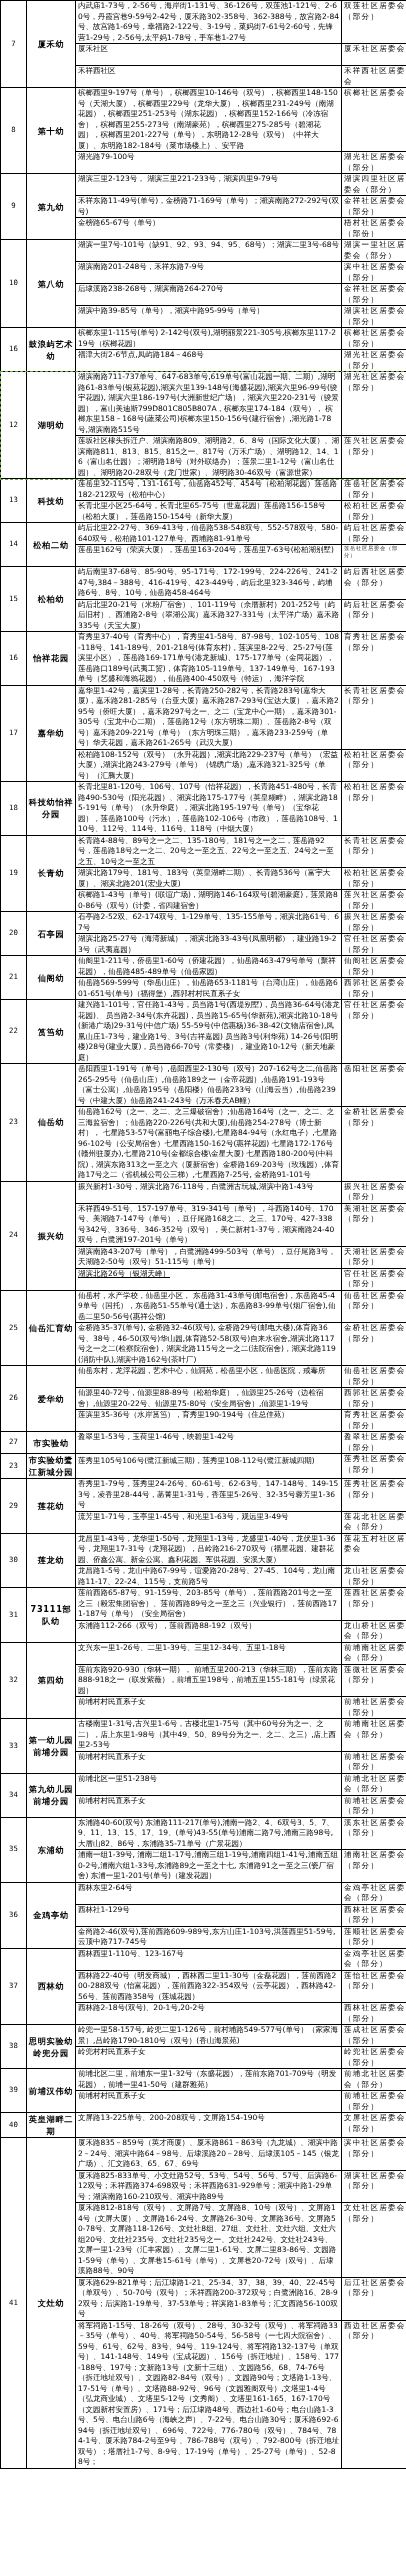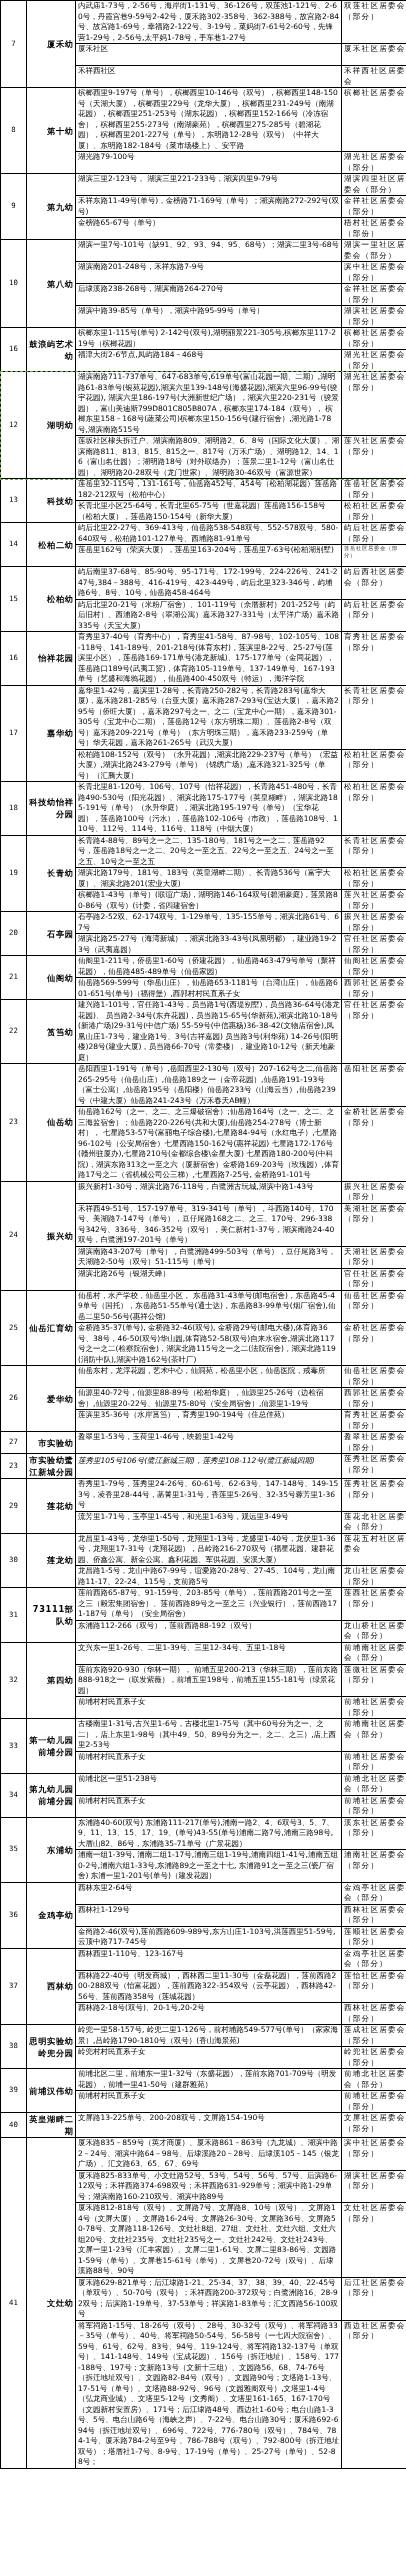--- a/index.html
+++ b/index.html
@@ -23,21 +23,21 @@
     overflow-wrap: anywhere;
   }
   td.no {
     text-align: center;
     vertical-align: middle;
     font-family: "DejaVu Sans Mono", "Liberation Mono", monospace;
     font-size: 7.3px;
     padding: 0;
   }
   td.name {
-    text-align: right;
+    text-align: center;
     vertical-align: middle;
     font-weight: bold;
     font-size: 8.2px;
     line-height: 12px;
     padding: 0 1.3px;
     letter-spacing: 0.7px;
   }
   td.addr { min-height: 21px; }
   td.comm { letter-spacing: 1.3px; }
   tr.group-start td { border-top: 1.3px solid #000; }
@@ -346,32 +346,32 @@
       <tr class="group-start">
         <td class="no" rowspan="4">24</td>
         <td class="name" rowspan="4">振兴幼</td>
         <td class="addr">
           <span class="cell-pad">振兴新村1-30号，湖滨北路76-118号，白鹭洲古玩城,湖滨中路1-43号</span>
         </td>
         <td class="comm">振兴社区居委会（部分）</td>
       </tr>
       <tr>
         <td class="addr">
-          <span class="cell-pad">禾祥西49-51号、157-197单号、319-341号（单号），斗西路140号、170号、美湖路7-147号（单号），豆仔尾路168之二、之三、170号、296-338号342号、336号、346-352号（双号），美仁新村1-37号，湖滨南路24-40双号，白鹭洲197-201号（单号）</span>
+          <span class="cell-pad">禾祥西49-51号、157-197单号、319-341号（单号），斗西路140号、170号、美湖路7-147号（单号），豆仔尾路168之二、之三、170号、427-338号342号、336号、346-352号（双号），美仁新村1-37号，湖滨南路24-40双号，白鹭洲197-201号（单号）</span>
         </td>
         <td class="comm">美湖社区居委会（部分）</td>
       </tr>
       <tr>
         <td class="addr">
           <span class="cell-pad">湖滨南路43-207号（单号），白鹭洲路499-503号（单号），豆仔尾路3号，天湖路2-50号（双号）51-115号（单号）</span>
         </td>
         <td class="comm">天湖社区居委会（部分）</td>
       </tr>
       <tr>
-        <td class="addr" style="vertical-align: middle;">
+        <td class="addr" style="vertical-align: middle; text-decoration: underline;">
           <span class="cell-pad">湖滨北路26号（银湖天峰）</span>
         </td>
         <td class="comm">官任社区居委会（部分）</td>
       </tr>
     </tbody>
     <tbody>
       <tr class="group-start">
         <td class="no" rowspan="2">25</td>
         <td class="name" rowspan="2">仙岳汇育幼</td>
         <td class="addr">
@@ -415,21 +415,21 @@
         <td class="addr">
           <span class="cell-pad">盈翠里1-53号，玉荷里1-46号，映碧里1-42号</span>
         </td>
         <td class="comm">盈翠社区居委会（部分）</td>
       </tr>
     </tbody>
     <tbody>
       <tr class="group-start">
         <td class="no" rowspan="1">23</td>
         <td class="name" rowspan="1">市实验幼鹭江新城分园</td>
-        <td class="addr" style="vertical-align: middle; font-style: italic;">
+        <td class="addr" style="vertical-align: middle;">
           <span class="cell-pad">莲秀里105号106号(鹭江新城三期)，莲秀里108-112号(鹭江新城四期)</span>
         </td>
         <td class="comm">莲秀社区居委会（部分）</td>
       </tr>
     </tbody>
     <tbody>
       <tr class="group-start">
         <td class="no" rowspan="2">29</td>
         <td class="name" rowspan="2">莲花幼</td>
         <td class="addr">

